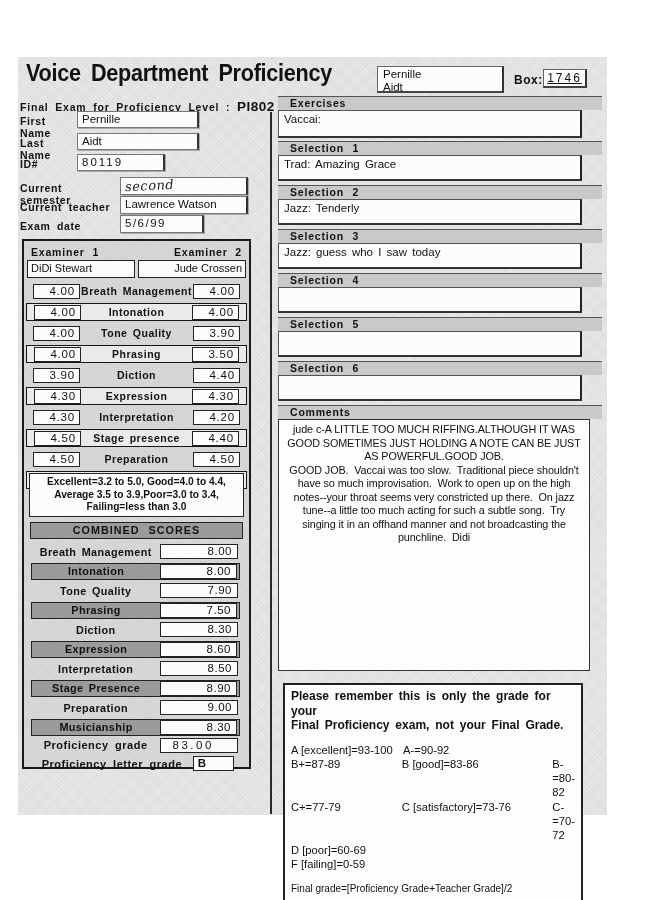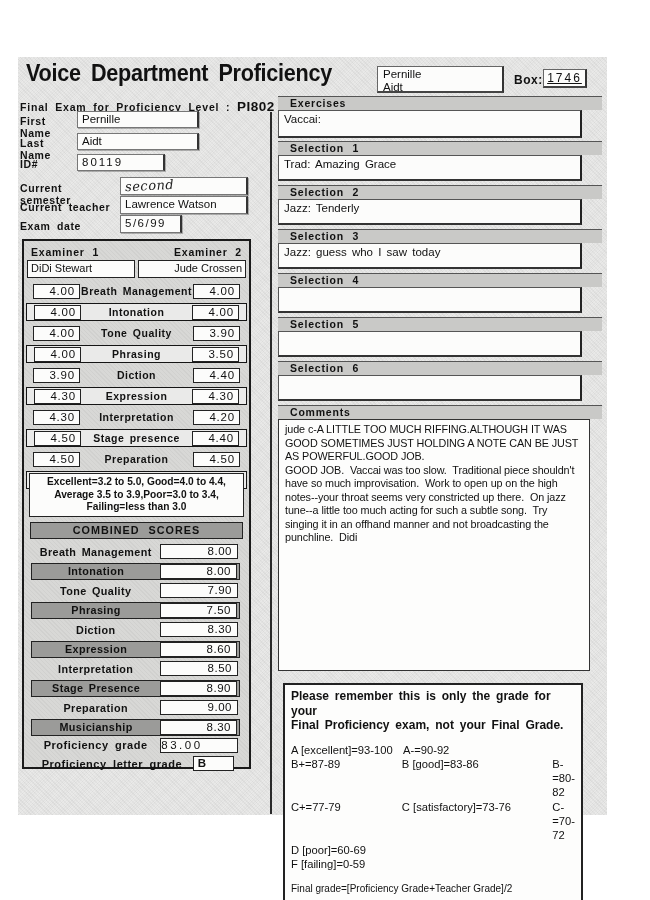--- a/index.html
+++ b/index.html
@@ -39,21 +39,21 @@
   .fbox {
     position:absolute; background:#fcfcfb; border:1px solid #777; border-right:2px solid #333;
     box-shadow:1px 1px 0 rgba(0,0,0,0.25); box-sizing:border-box;
     font-size:11.5px; line-height:15px; padding:0 0 0 4px; white-space:nowrap;
   }
   .lab-first { left:20px; top:115px; width:56px; } .box-first { left:77px; top:111px; width:122px; height:17px; }
   .lab-last  { left:20px; top:137px; width:56px; } .box-last  { left:77px; top:133px; width:122px; height:17px; }
   .lab-id    { left:20px; top:158px; width:56px; } .box-id    { left:77px; top:154px; width:88px; height:17px; letter-spacing:2px; }
   .lab-sem   { left:20px; top:182px; width:97px; } .box-sem   { left:120px; top:177px; width:128px; height:18px; }
   .lab-tea   { left:20px; top:201px; width:97px; } .box-tea   { left:120px; top:196px; width:128px; height:18px; }
-  .lab-date  { left:20px; top:220px; width:97px; } .box-date  { left:120px; top:215px; width:62px; height:18px; letter-spacing:1.5px; }
+  .lab-date  { left:20px; top:220px; width:97px; } .box-date  { left:120px; top:215px; width:84px; height:18px; letter-spacing:1.5px; }
   .handwriting {
     font-family:"DejaVu Serif", serif; font-style:italic; font-size:13px; color:#222;
     display:inline-block; transform:rotate(-3deg); letter-spacing:0.5px;
   }
 
   
   .panel {
     position:absolute; left:22px; top:239px; width:229px; height:530px;
     border:2px solid #1a1a1a; box-sizing:border-box;
     background-color:#d8d8d6;
@@ -89,21 +89,21 @@
   .cbrow.dark { background:#9b9b99; border:1px solid #222; }
   .cb-label { width:132px; text-align:center; font-size:10.8px; font-weight:bold; letter-spacing:0.4px; word-spacing:2px; }
   .cb-val {
     margin-left:auto; margin-right:2px; width:79px; height:15px; border:1.5px solid #222; background:#fcfcfb;
     box-sizing:border-box; font-size:11.5px; line-height:12.5px; text-align:right; padding-right:5px; letter-spacing:0.5px;
   }
   .pg-row { position:absolute; left:7px; right:9px; top:496px; height:16px; display:flex; align-items:center; }
   .pg-label { width:140px; text-align:center; font-size:11px; font-weight:bold; letter-spacing:0.5px; word-spacing:3px; }
   .pg-val {
     margin-left:auto; margin-right:2px; width:83px; height:15px; border:1.5px solid #222; background:#fcfcfb;
-    box-sizing:border-box; font-size:11.5px; line-height:12.5px; text-align:left; padding-right:12px; letter-spacing:2.5px;
+    box-sizing:border-box; font-size:11.5px; line-height:12.5px; text-align:center; padding-right:12px; letter-spacing:2.5px;
   }
   .plg-row { position:absolute; left:7px; right:9px; top:515px; height:15px; display:flex; align-items:center; }
   .plg-label { width:170px; text-align:center; font-size:11px; font-weight:bold; letter-spacing:0.5px; word-spacing:3px; }
   .plg-box {
     width:43px; height:15px; border:1.5px solid #222; background:#fcfcfb; box-sizing:border-box;
     font-size:11.5px; font-weight:bold; line-height:12.5px; padding-left:4px; margin-right:6px;
   }
 
   
   .vline { position:absolute; left:270px; top:112px; width:2px; height:702px; background:#2a2a2a; }
@@ -115,21 +115,21 @@
     font-size:10.5px; font-weight:bold; letter-spacing:0.8px; word-spacing:5px; line-height:13px; padding-left:12px;
   }
   .wbox {
     width:304px; background:#fcfcfb; border:1px solid #555; border-right:2px solid #222; border-bottom:2px solid #333;
     box-sizing:border-box; font-size:11.5px; padding:2px 5px; word-spacing:2px;
   }
   .vaccai-box { height:28px; margin-bottom:3px; }
   .sel-box { height:26px; margin-bottom:4px; }
   .comments-box {
     width:312px; height:252px; background:#fdfdfc; border:1.5px solid #333; box-sizing:border-box;
-    font-size:10.8px; line-height:13.5px; padding:3px 6px; white-space:pre-wrap; letter-spacing:-0.1px;
+    font-size:10.8px; line-height:13.5px; padding:3px 6px; white-space:pre-wrap; letter-spacing:-0.1px;text-align:center;
   }
   .gradebox {
     margin-top:12px; margin-left:5px; width:300px; background:#fdfdfc; border:2px solid #222; box-sizing:border-box;
     padding:4px 6px 6px 6px;
   }
   .gb-bold { font-size:12px; font-weight:bold; word-spacing:2.5px; line-height:14.5px; }
   .gb-scale { margin-top:10px; }
   .gb-row { display:flex; font-size:11.2px; line-height:14.3px; }
   .gb-c1 { width:112px; } .gb-c2 { width:152px; } .gb-c3 { flex:1; }
   .gb-final { margin-top:12px; font-size:10px; }

